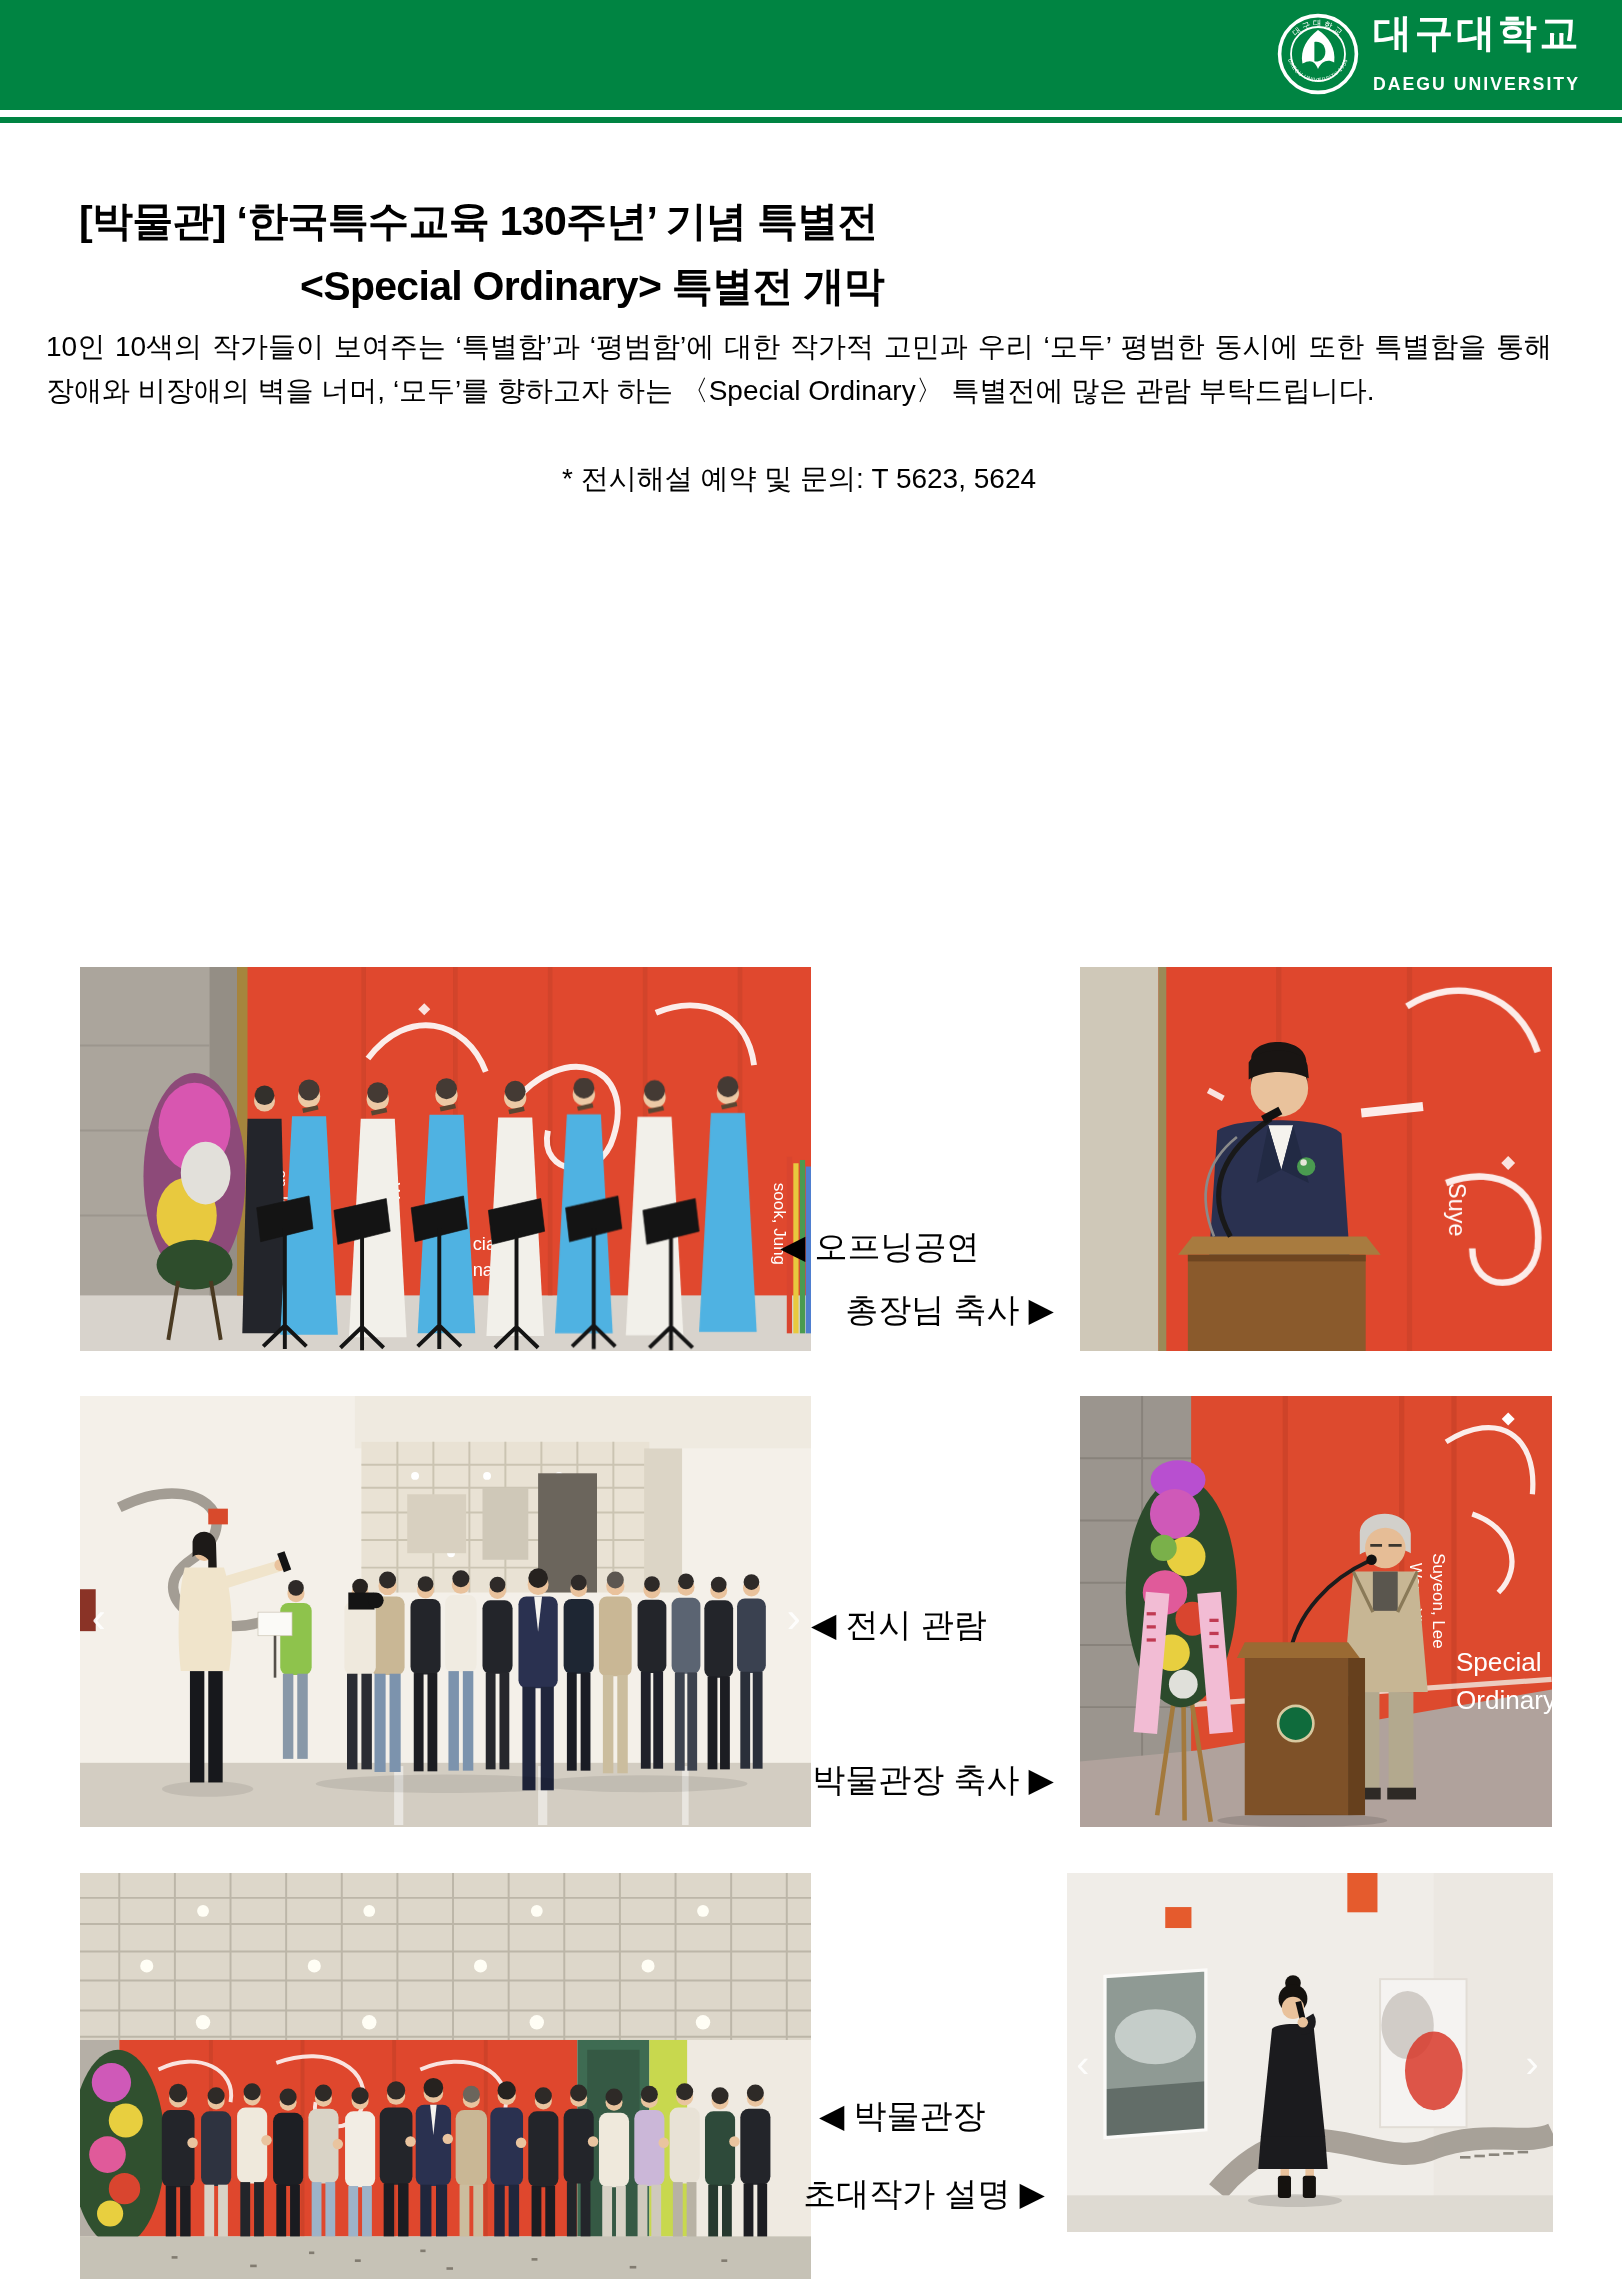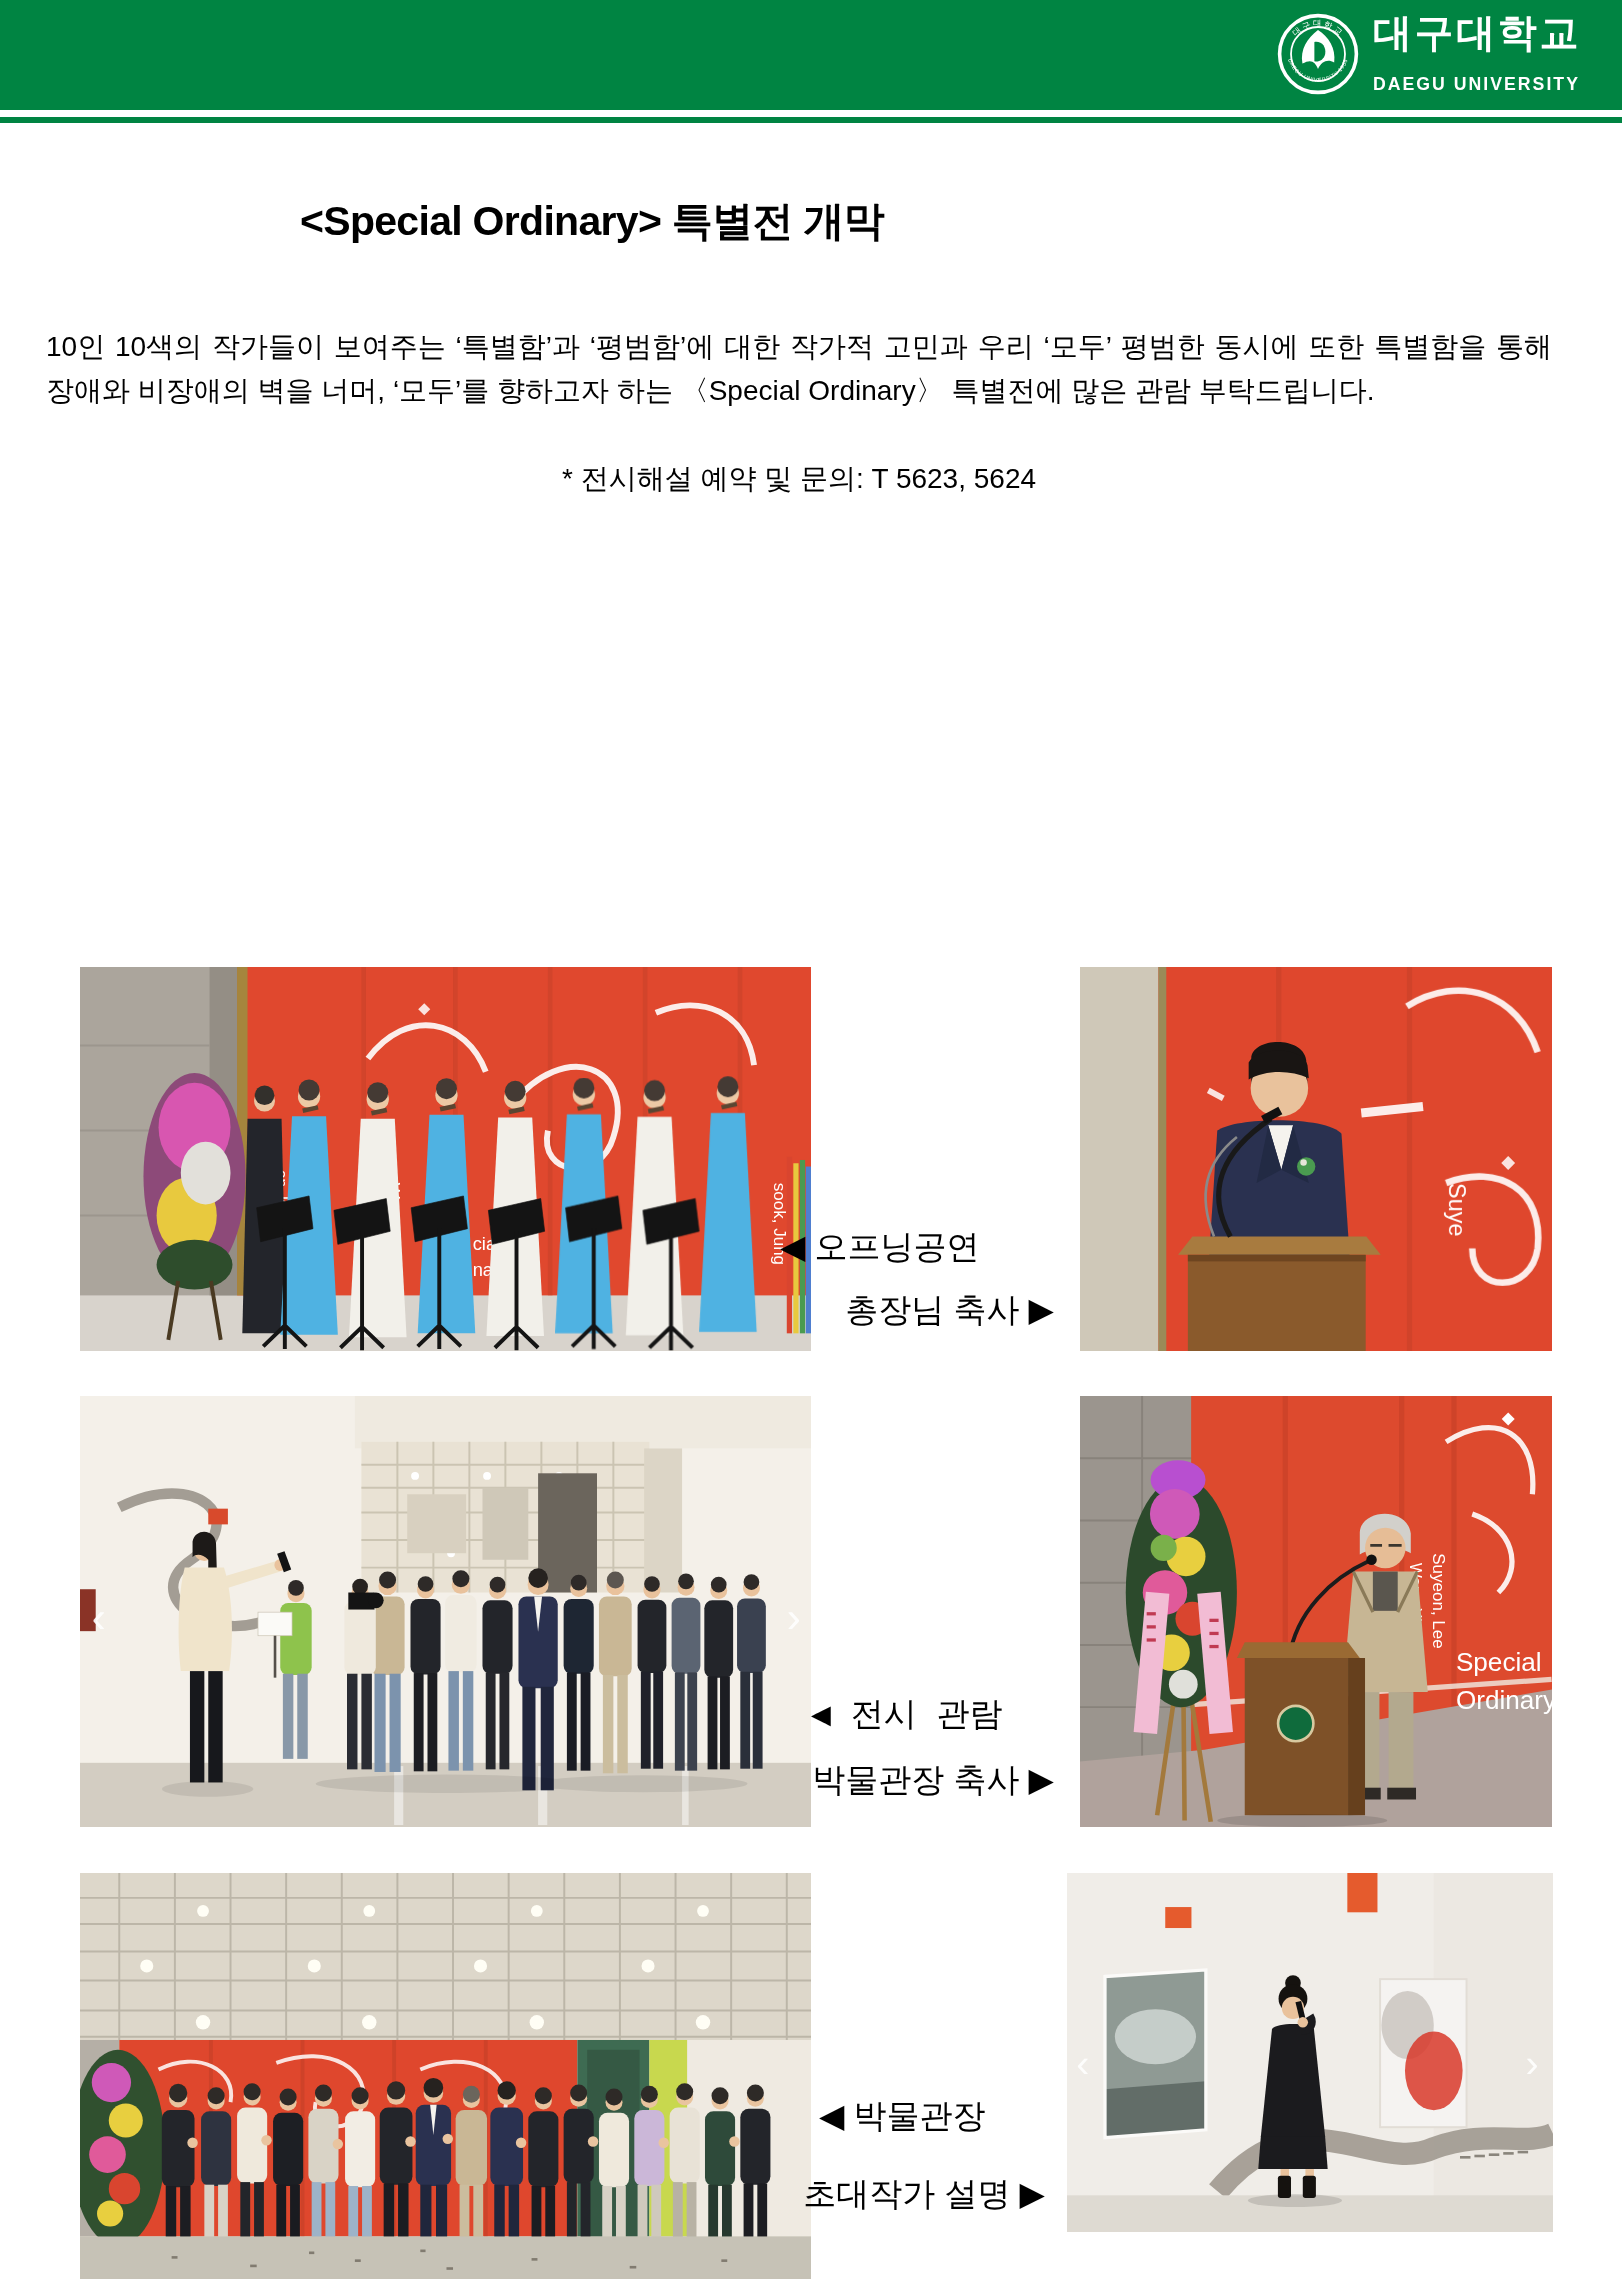--- a/index.html
+++ b/index.html
@@ -53,20 +53,21 @@
       </svg>
       <div class="brand-text">
         <div class="brand-ko">대구대학교</div>
         <div class="brand-en">DAEGU UNIVERSITY</div>
       </div>
     </div>
   </header>
   <div class="rule"></div>
 
   <h1 class="title">
+    <div class="t1">[박물관] ‘한국특수교육 130주년’ 기념 특별전</div>
     <div class="t2">&lt;Special Ordinary&gt; 특별전 개막</div>
   </h1>
 
   <div class="body-text">
     <p>10인 10색의 작가들이 보여주는 ‘특별함’과 ‘평범함’에 대한 작가적 고민과 우리 ‘모두’ 평범한 동시에 또한 특별함을 통해 장애와 비장애의 벽을 너머, ‘모두’를 향하고자 하는 〈Special Ordinary〉 특별전에 많은 관람 부탁드립니다.</p>
     <p class="note">* 전시해설 예약 및 문의: T 5623, 5624</p>
   </div>
 
   <figure class="photo" style="left:80px;top:967px;width:731px;height:384px;">
     <svg viewBox="0 0 1117 587" preserveAspectRatio="none">
@@ -696,19 +697,19 @@
       </g>
       <g class="svgtxt" fill="#fdfdfc">
         <text x="14" y="312" font-size="60">‹</text>
         <text x="700" y="312" font-size="60">›</text>
       </g>
     </svg>
   </figure>
 
   <div class="cap" style="left:780px;top:1229px;">◀ 오프닝공연</div>
   <div class="cap" style="right:569px;top:1292px;">총장님 축사 ▶</div>
-  <div class="cap" style="left:811px;top:1699px;font-family:Liberation Mono, monospace;">◀ 전시 관람</div>
+  <div class="cap" style="left:811px;top:1607px;">◀ 전시 관람</div>
   <div class="cap" style="right:569px;top:1762px;">박물관장 축사 ▶</div>
   <div class="cap" style="left:819px;top:2098px;">◀ 박물관장</div>
   <div class="cap" style="right:578px;top:2176px;text-align:center;">초대작가 설명 ▶</div>
 
 </div>
 
 
 </body></html>

